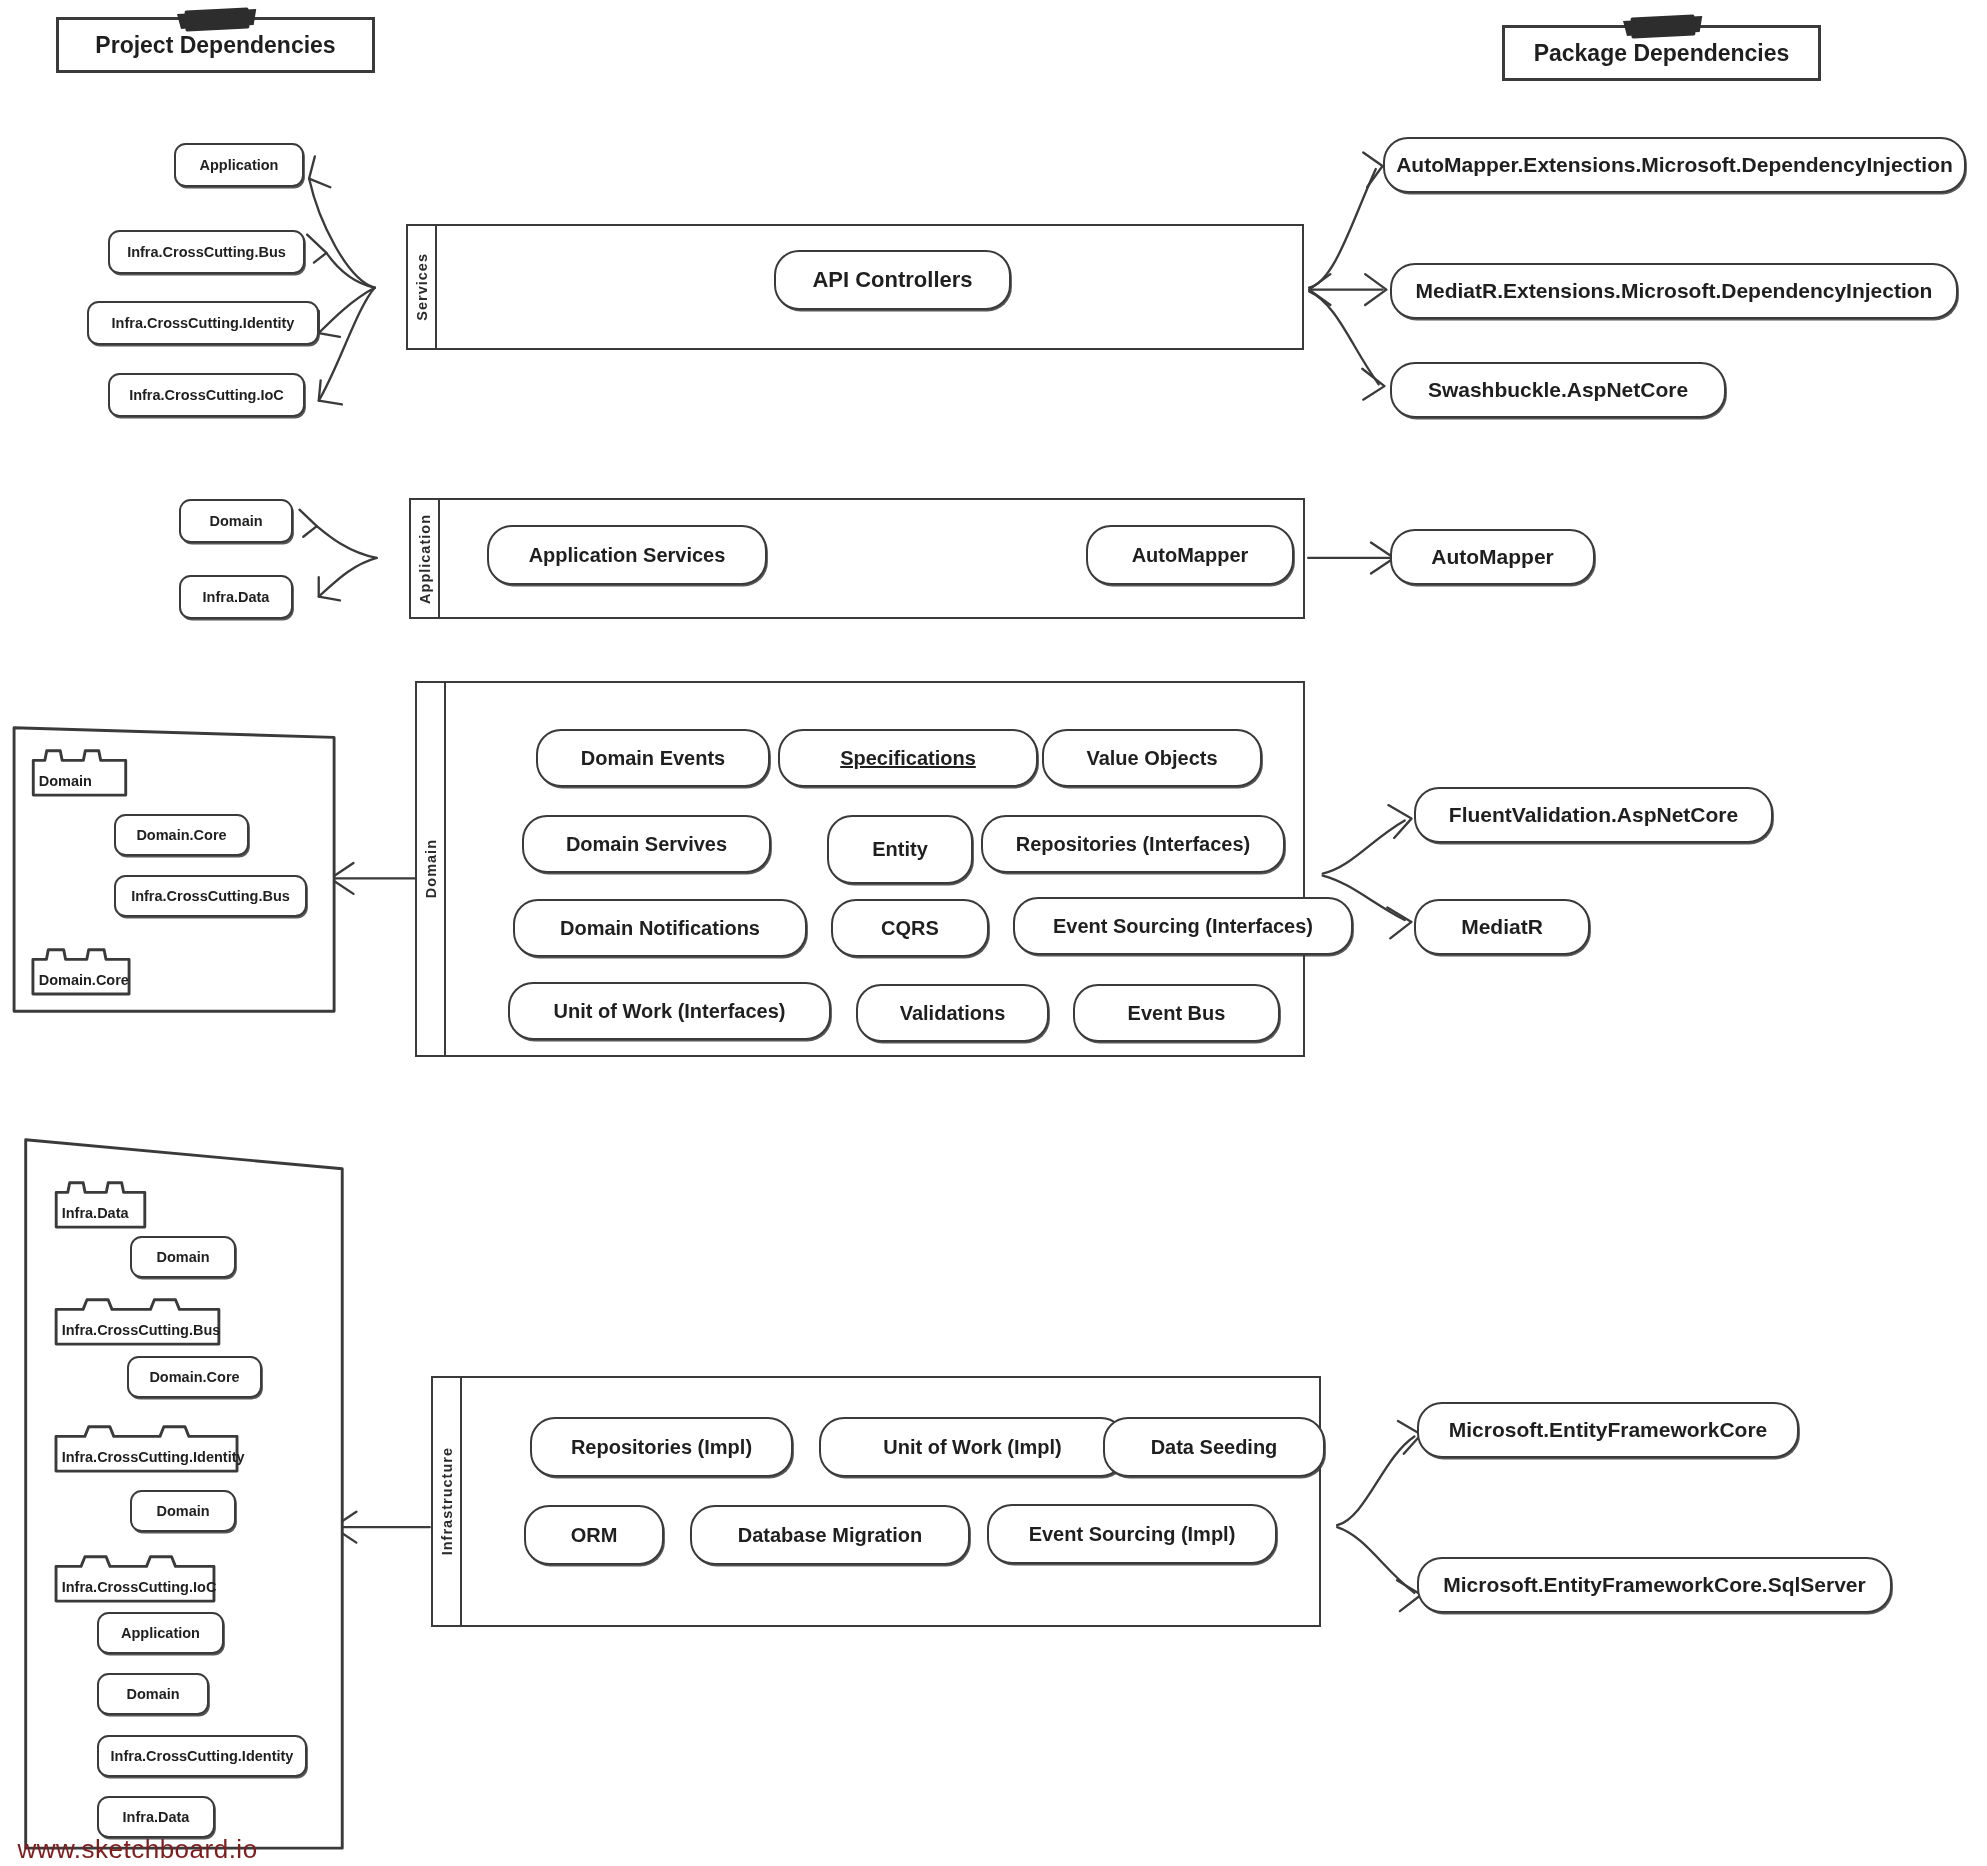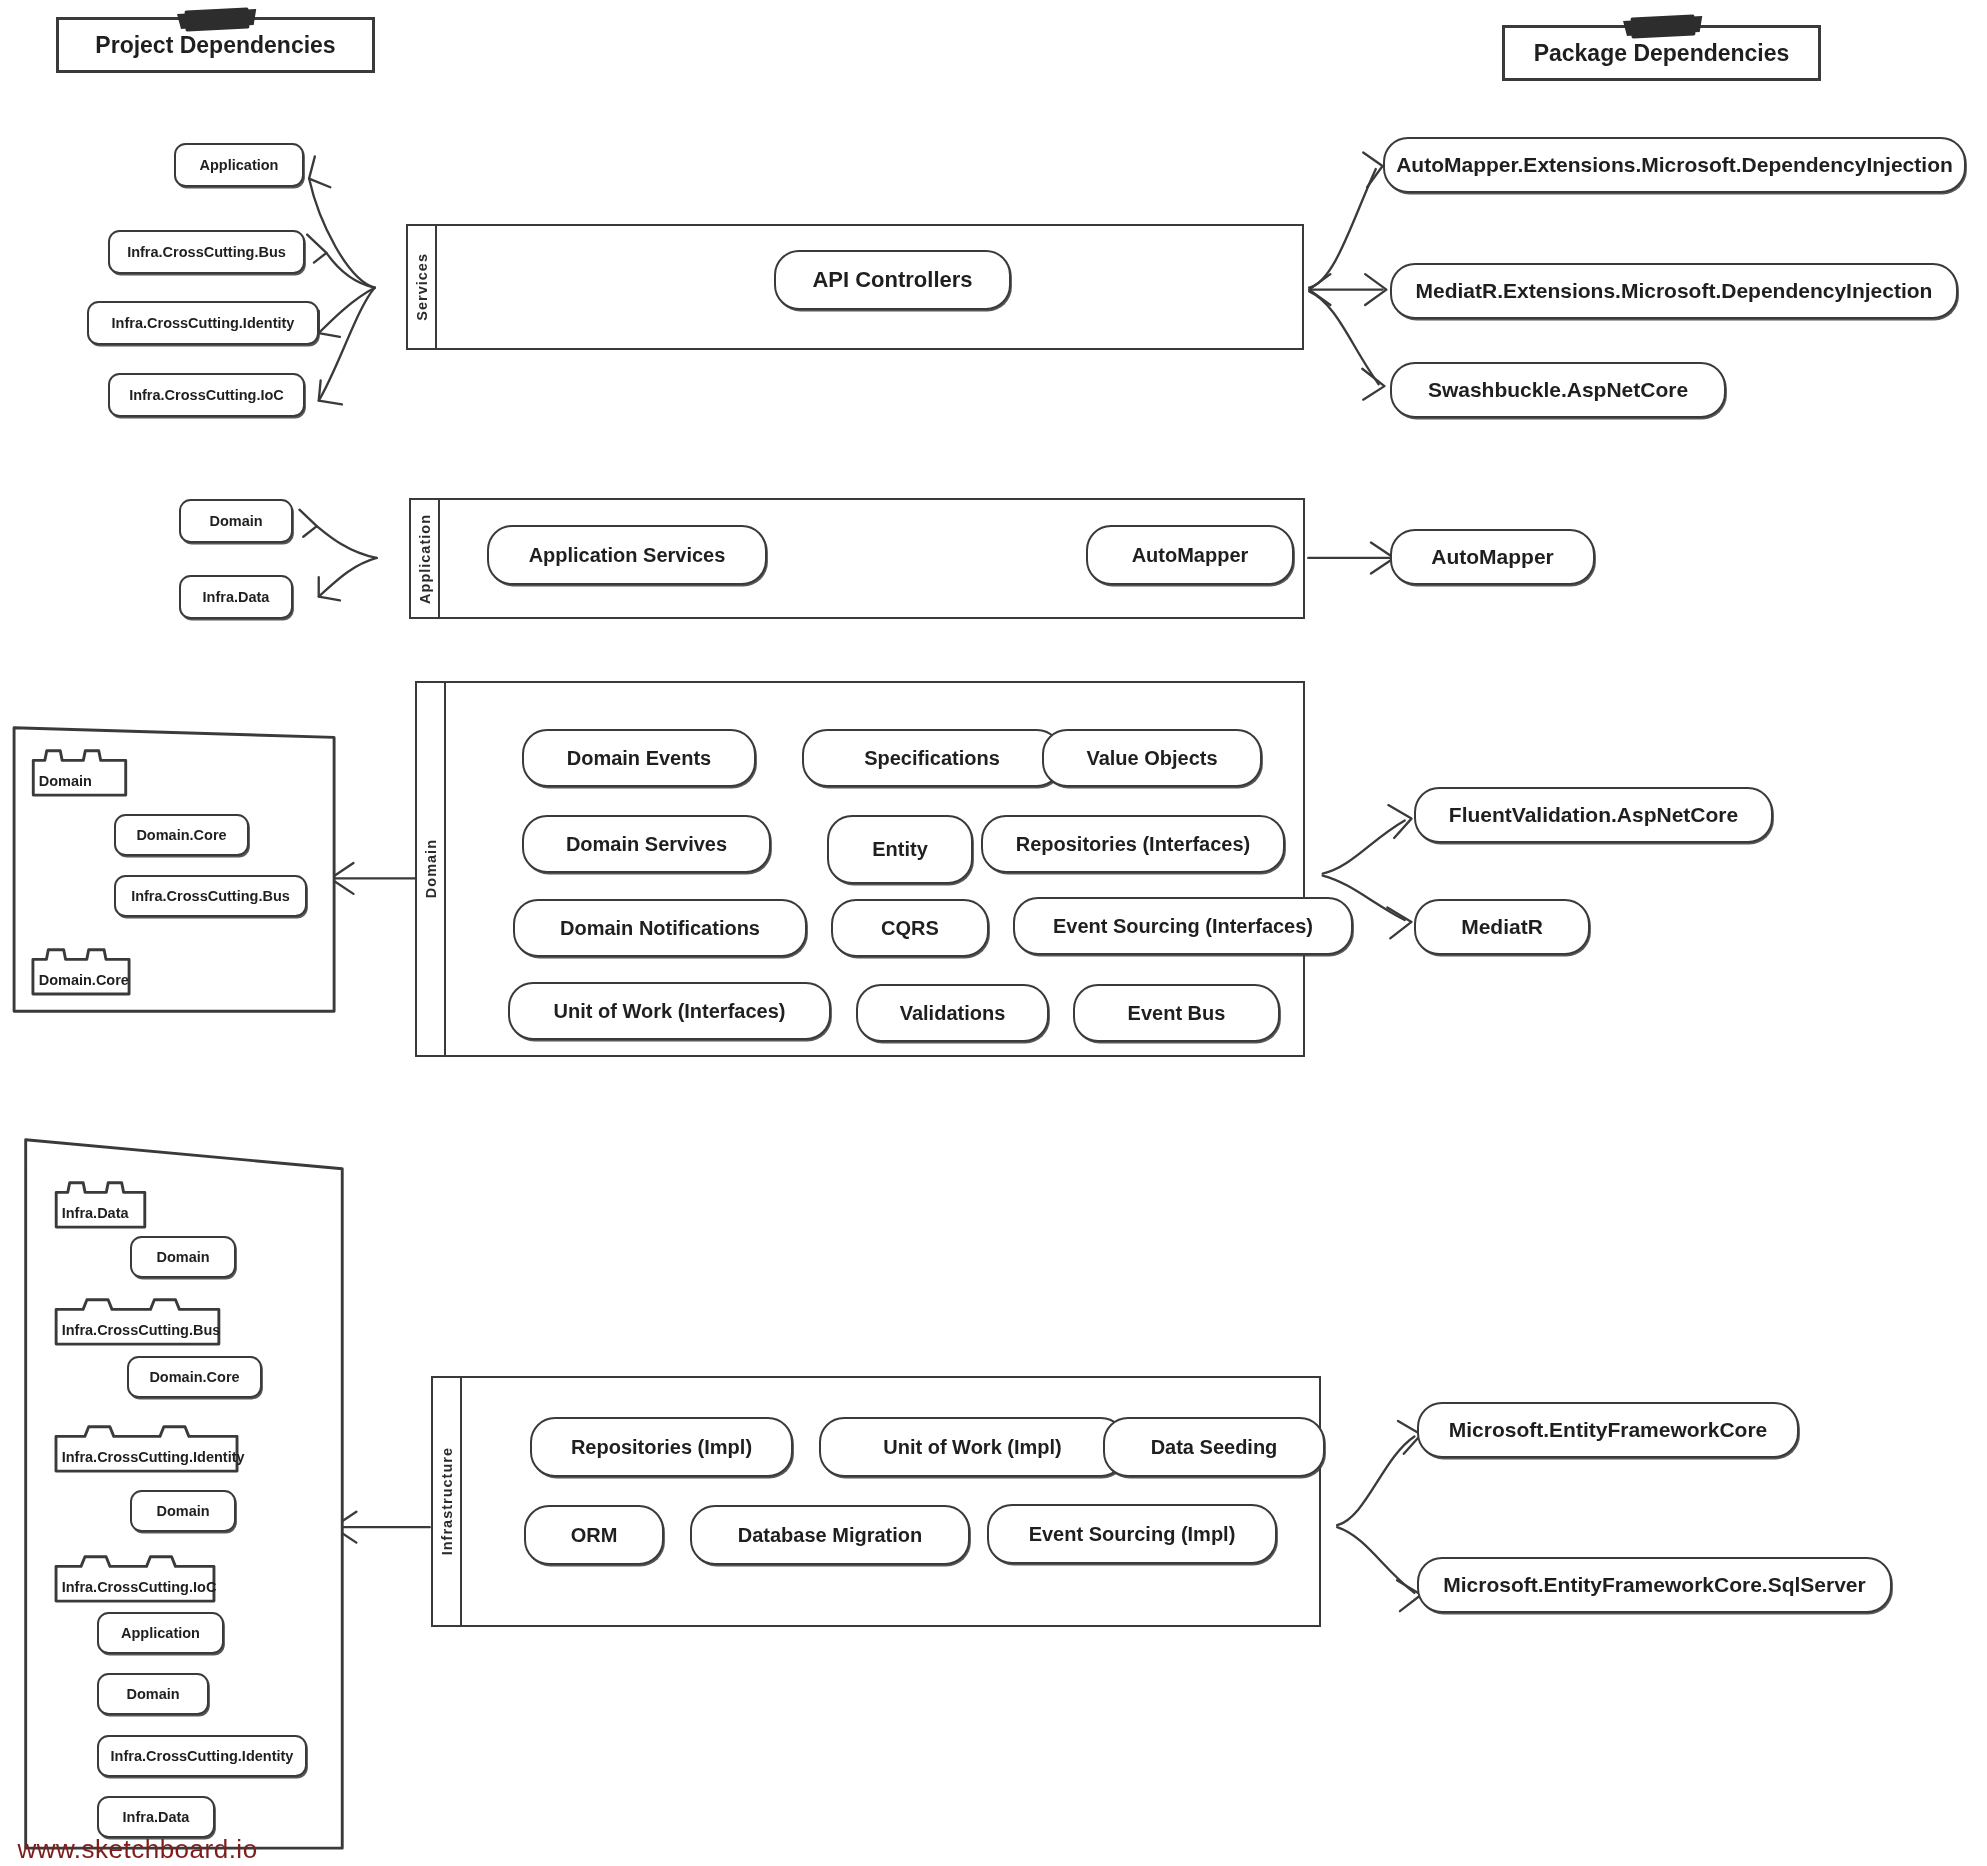--- a/index.html
+++ b/index.html
@@ -292,24 +292,24 @@
 
   <div class="node pkg" style="left:1390px; top:529px; width:205px; height:56px;">
     <span>AutoMapper</span>
   </div>
 
   <div class="layer" style="left:415px; top:681px; width:890px; height:376px;">
     <div class="layer-tab">
       <span>Domain</span>
     </div>
     <div class="layer-body">
-      <div class="node mid" style="left:72px; top:46px; width:234px; height:58px;">
+      <div class="node mid" style="left:86px; top:46px; width:234px; height:58px;">
         <span>Domain Events</span>
       </div>
-      <div class="node mid" style="left:352px; top:46px; width:260px; height:58px;">
+      <div class="node mid" style="left:328px; top:46px; width:260px; height:58px;text-decoration:underline;">
         <span>Specifications</span>
       </div>
       <div class="node mid" style="left:592px; top:46px; width:220px; height:58px;">
         <span>Value Objects</span>
       </div>
 
       <div class="node mid" style="left:72px; top:132px; width:249px; height:58px;">
         <span>Domain Servives</span>
       </div>
       <div class="node mid" style="left:355px; top:132px; width:146px; height:69px;margin-left:22px;">

